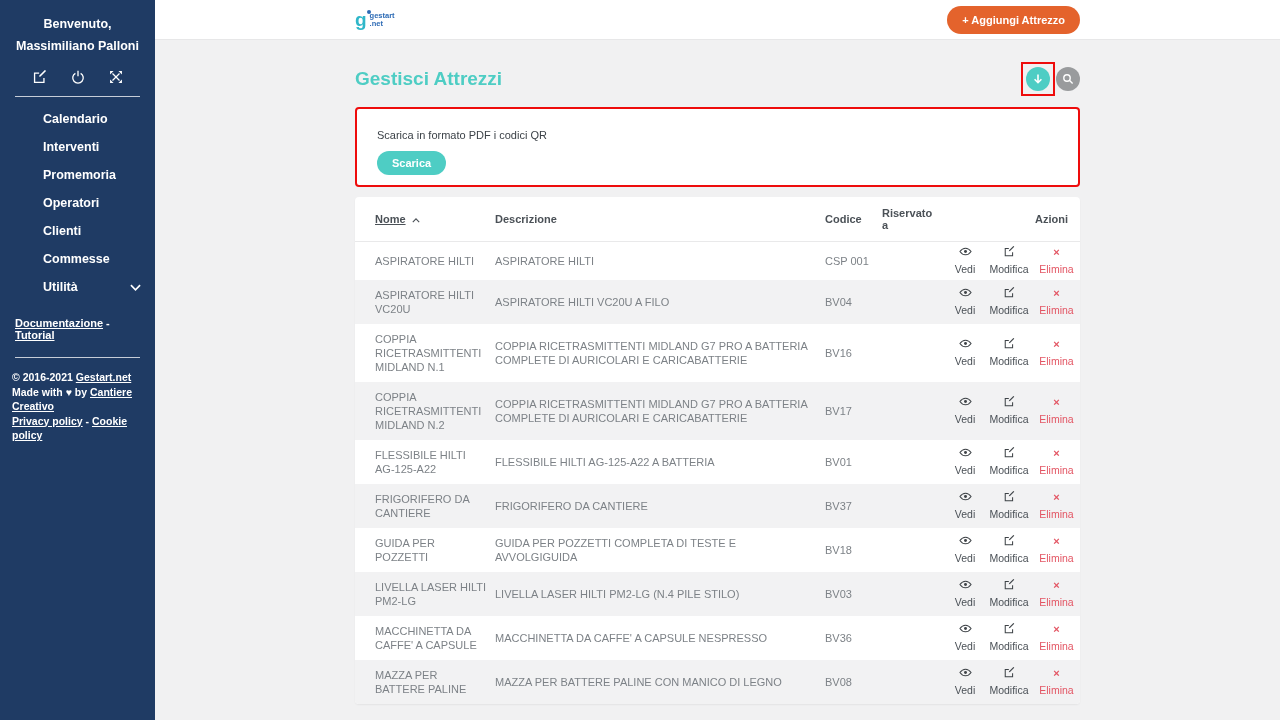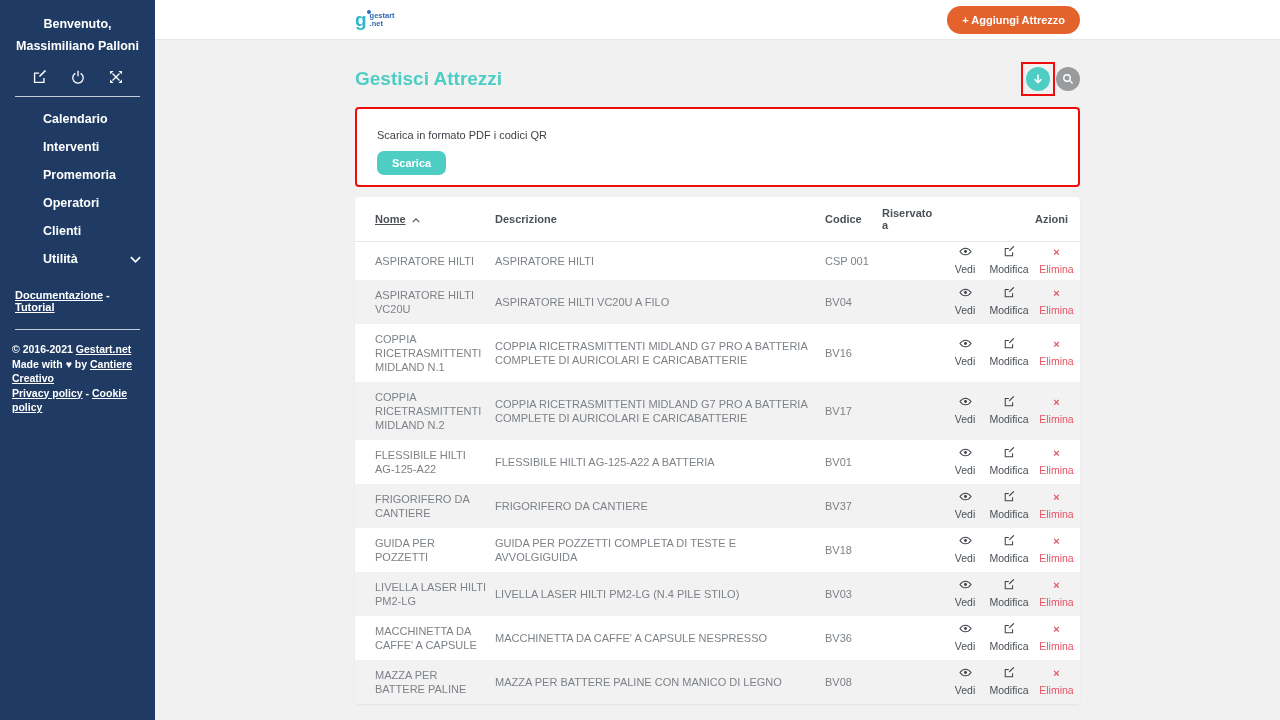--- a/index.html
+++ b/index.html
@@ -51,21 +51,21 @@
   .annot-box { border:2px solid var(--annot); padding:3px; display:inline-flex; margin-right:1px; }
   .circle-btn { width:24px; height:24px; border-radius:50%; border:none; cursor:pointer;
                 display:inline-flex; align-items:center; justify-content:center; }
   .dl-btn { background:var(--teal); }
   .search-btn { background:#999b9d; }
 
   .download-card { margin-top:11px; background:#fff; border:2px solid var(--annot);
                    border-radius:4px; padding:20px 20px 16px 20px; height:80px; }
   .download-text { font-size:11px; color:#3c4248; }
   .scarica-btn { margin-top:10px; background:var(--teal); color:#fff; border:none;
-                 border-radius:7px; font-size:11px; font-weight:bold; padding:6px 15px;
+                 border-radius:12px; font-size:11px; font-weight:bold; padding:6px 15px;
                  cursor:pointer; font-family:inherit;text-align:center; }
 
   
   .table-card { margin-top:10px; background:#fff; border-radius:4px;
                 box-shadow:0 1px 2px rgba(0,0,0,.06); overflow:hidden; }
   table { width:100%; border-collapse:collapse; table-layout:fixed; }
   col.c-nome { width:140px; } col.c-desc { width:330px; } col.c-cod { width:57px; }
   col.c-ris { width:63px; } col.c-vedi { width:40px; } col.c-mod { width:48px; } col.c-del { width:47px; }
   thead th { height:44px; font-size:11px; color:var(--txt-dark); font-weight:600;
              text-align:left; vertical-align:middle; padding:6px 8px 6px 0;
@@ -129,20 +129,23 @@
         <span>Interventi</span>
       </div>
     <div class="nav-item">
         <span>Promemoria</span>
       </div>
     <div class="nav-item">
         <span>Operatori</span>
       </div>
     <div class="nav-item">
         <span>Clienti</span>
+      </div>
+    <div class="nav-item">
+        <span>Commesse</span>
       </div>
     <div class="nav-item">
       <span>Utilità</span>
       <span class="chev">
         <svg width="11" height="7" viewBox="0 0 12 7">
             <path fill="none" stroke="currentColor" stroke-width="1.8" d="M1 1l5 5 5-5"></path>
           </svg>
       </span>
     </div>
   </nav>

